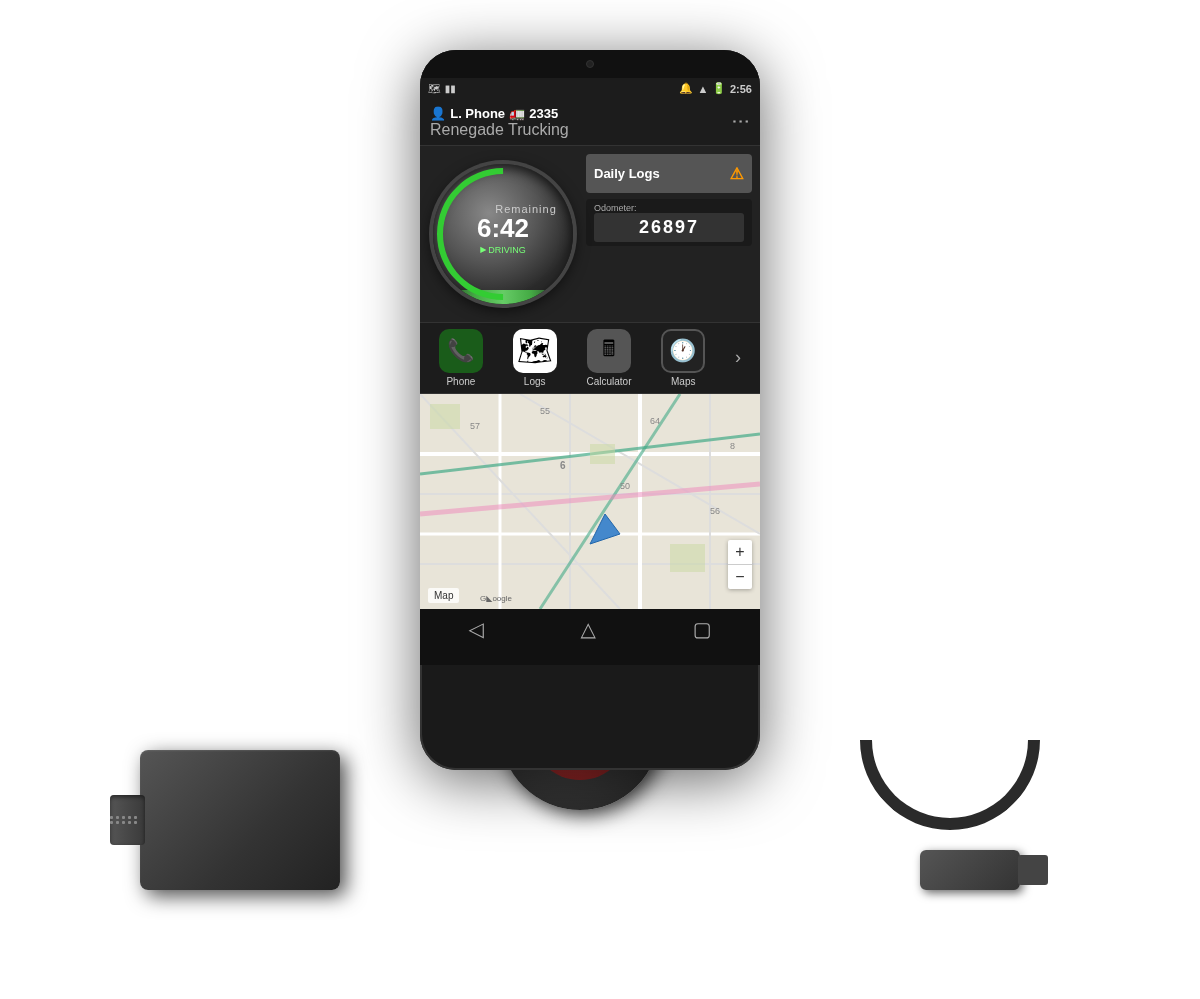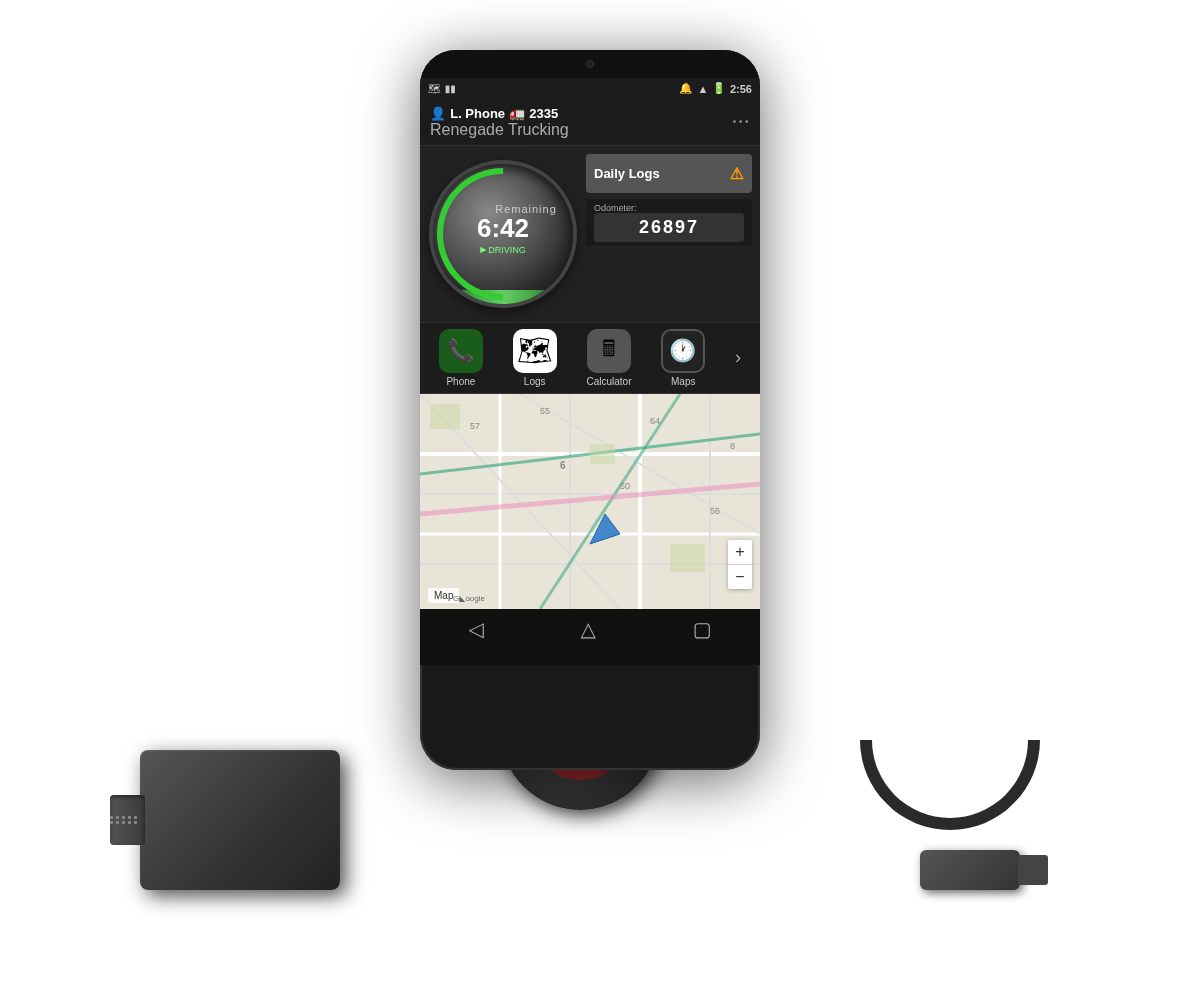--- a/index.html
+++ b/index.html
@@ -489,21 +489,21 @@
         <text x="120" y="20" font-size="9" fill="#888">55</text>
         <text x="230" y="30" font-size="9" fill="#888">64</text>
         <text x="310" y="55" font-size="9" fill="#888">8</text>
         <text x="140" y="75" font-size="10" fill="#888" font-weight="bold">6</text>
         <text x="200" y="95" font-size="9" fill="#888">50</text>
         <text x="290" y="120" font-size="9" fill="#888">56</text>
         <text x="310" y="170" font-size="9" fill="#888">53</text>
       </svg>
 
       <div style="position:absolute;bottom:6px;left:8px;font-size:10px;color:#333;background:rgba(255,255,255,0.8);padding:2px 6px;border-radius:2px;z-index:2;">Map</div>
-      <div style="position:absolute;bottom:6px;left:33px;font-size:8px;color:#666;z-index:2;">G◣oogle</div>
+      <div style="position:absolute;bottom:6px;left:60px;font-size:8px;color:#666;z-index:2;">G◣oogle</div>
 
       <div class="map-zoom">
         <button class="map-zoom-btn">+</button>
         <div class="map-zoom-divider"></div>
         <button class="map-zoom-btn">−</button>
       </div>
     </div>
 
     <div class="nav-bar">
       <span class="nav-btn">◁</span>

